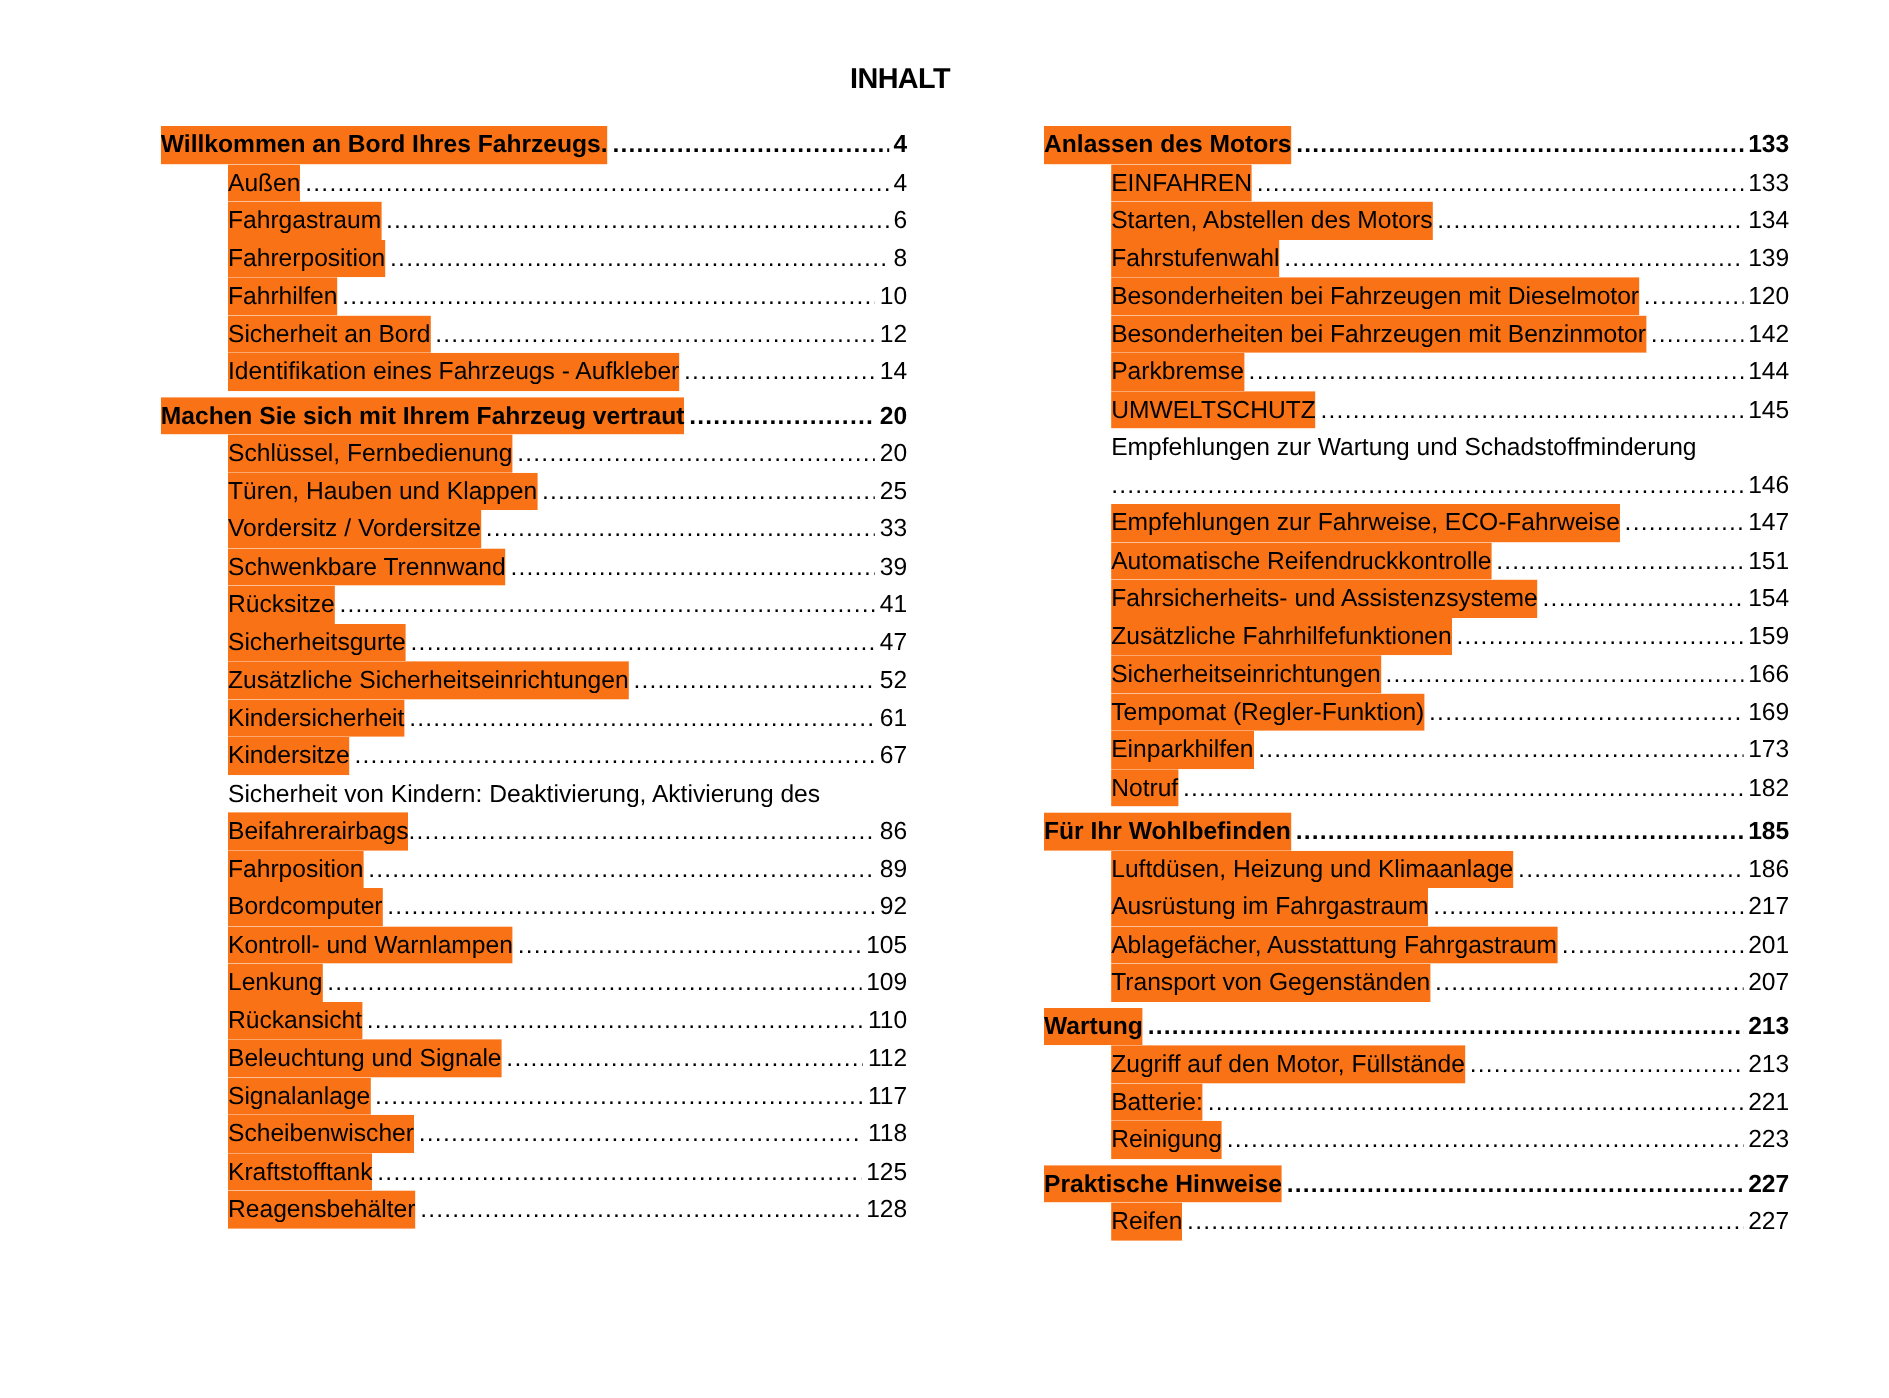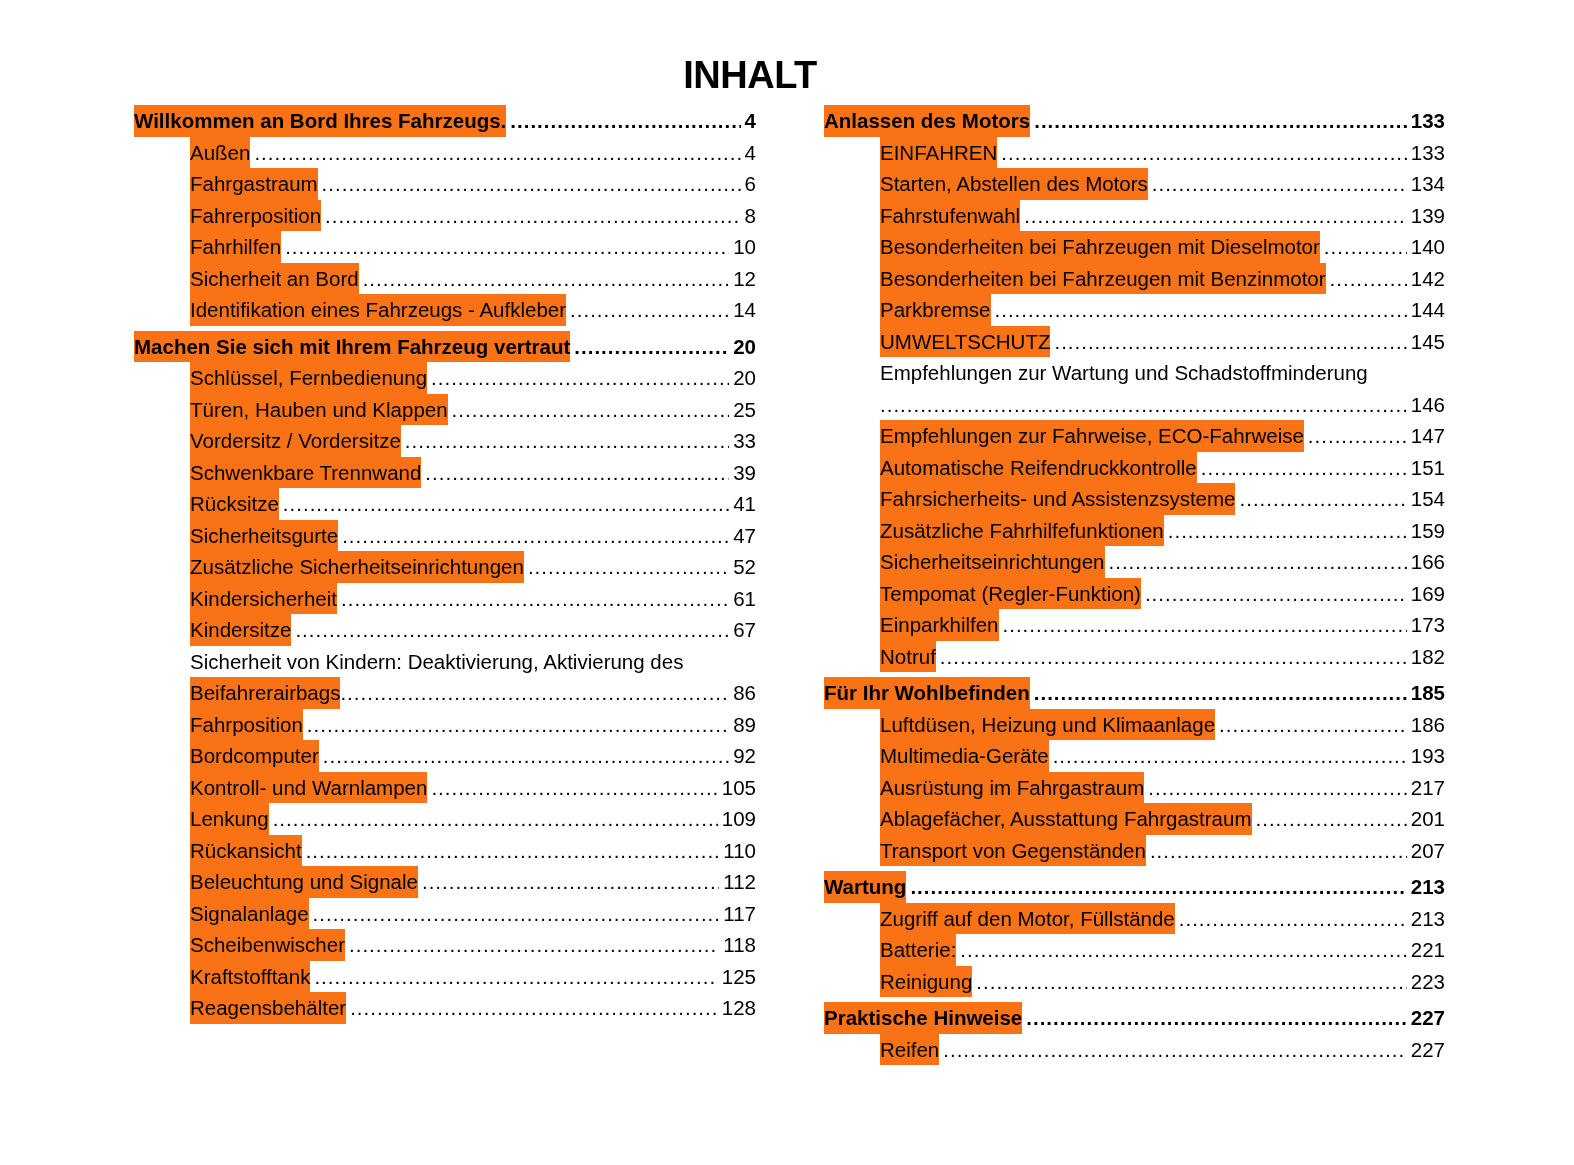--- a/index.html
+++ b/index.html
@@ -14,31 +14,31 @@
       overflow: hidden;
       font-family: "Liberation Sans", sans-serif;
       color: #000000;
     }
     .title {
       position: absolute;
       left: 0;
       width: 1500px;
       top: 30px;
       text-align: center;
-      font-size: 38px;
+      font-size: 24px;
       font-weight: bold;
       letter-spacing: -0.5px;
       line-height: 40px;
     }
     .col {
       position: absolute;
       top: 105px;
     }
     .col-left { left: 134px; width: 622px; }
-    .col-right { left: 824px; width: 621px; }
+    .col-right { left: 870px; width: 621px; }
     .entry {
       position: relative;
       display: flex;
       align-items: baseline;
       font-size: 20.5px;
       line-height: 31.5px;
       white-space: nowrap;
       overflow: hidden;
     }
     .entry.section {
@@ -243,21 +243,21 @@
       <span class="page">134</span>
     </div>
     <div class="entry sub">
       <span class="label">Fahrstufenwahl</span>
       <span class="leader"></span>
       <span class="page">139</span>
     </div>
     <div class="entry sub">
       <span class="label">Besonderheiten bei Fahrzeugen mit Dieselmotor</span>
       <span class="leader"></span>
-      <span class="page">140</span>
+      <span class="page">120</span>
     </div>
     <div class="entry sub">
       <span class="label">Besonderheiten bei Fahrzeugen mit Benzinmotor</span>
       <span class="leader"></span>
       <span class="page">142</span>
     </div>
     <div class="entry sub">
       <span class="label">Parkbremse</span>
       <span class="leader"></span>
       <span class="page">144</span>
@@ -319,25 +319,20 @@
       <span class="label">Für Ihr Wohlbefinden</span>
       <span class="leader"></span>
       <span class="page">185</span>
     </div>
     <div class="entry sub">
       <span class="label">Luftdüsen, Heizung und Klimaanlage</span>
       <span class="leader"></span>
       <span class="page">186</span>
     </div>
     <div class="entry sub">
-      <span class="label">Multimedia-Geräte</span>
-      <span class="leader"></span>
-      <span class="page">193</span>
-    </div>
-    <div class="entry sub">
       <span class="label">Ausrüstung im Fahrgastraum</span>
       <span class="leader"></span>
       <span class="page">217</span>
     </div>
     <div class="entry sub">
       <span class="label">Ablagefächer, Ausstattung Fahrgastraum</span>
       <span class="leader"></span>
       <span class="page">201</span>
     </div>
     <div class="entry sub">

